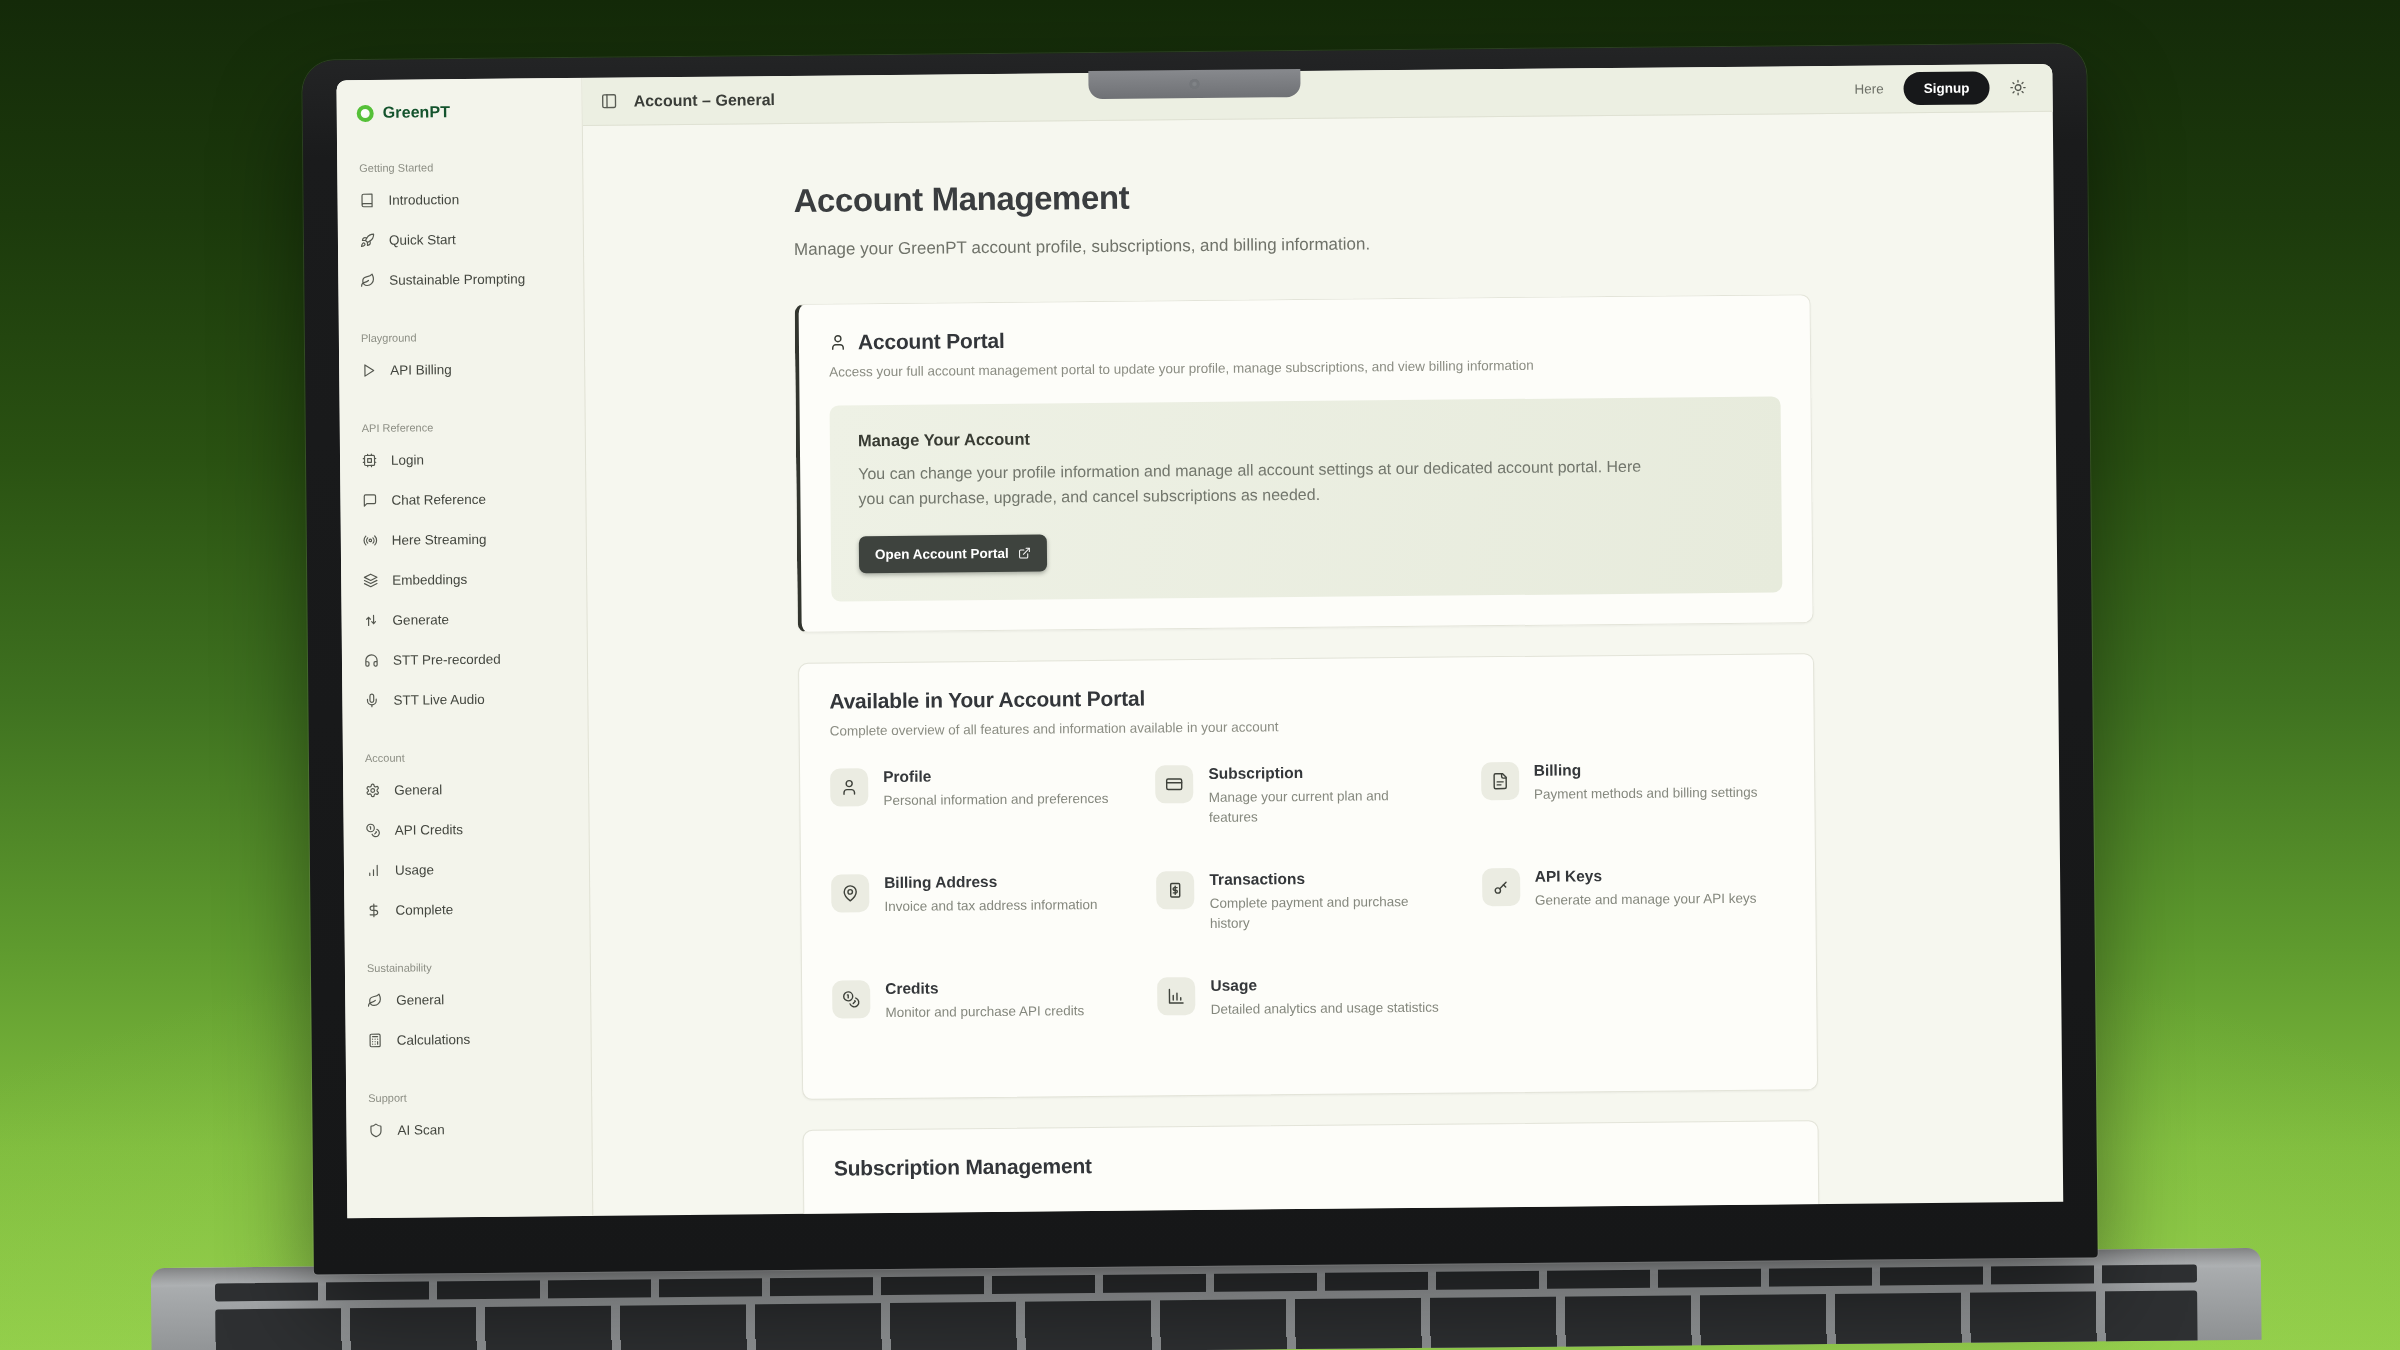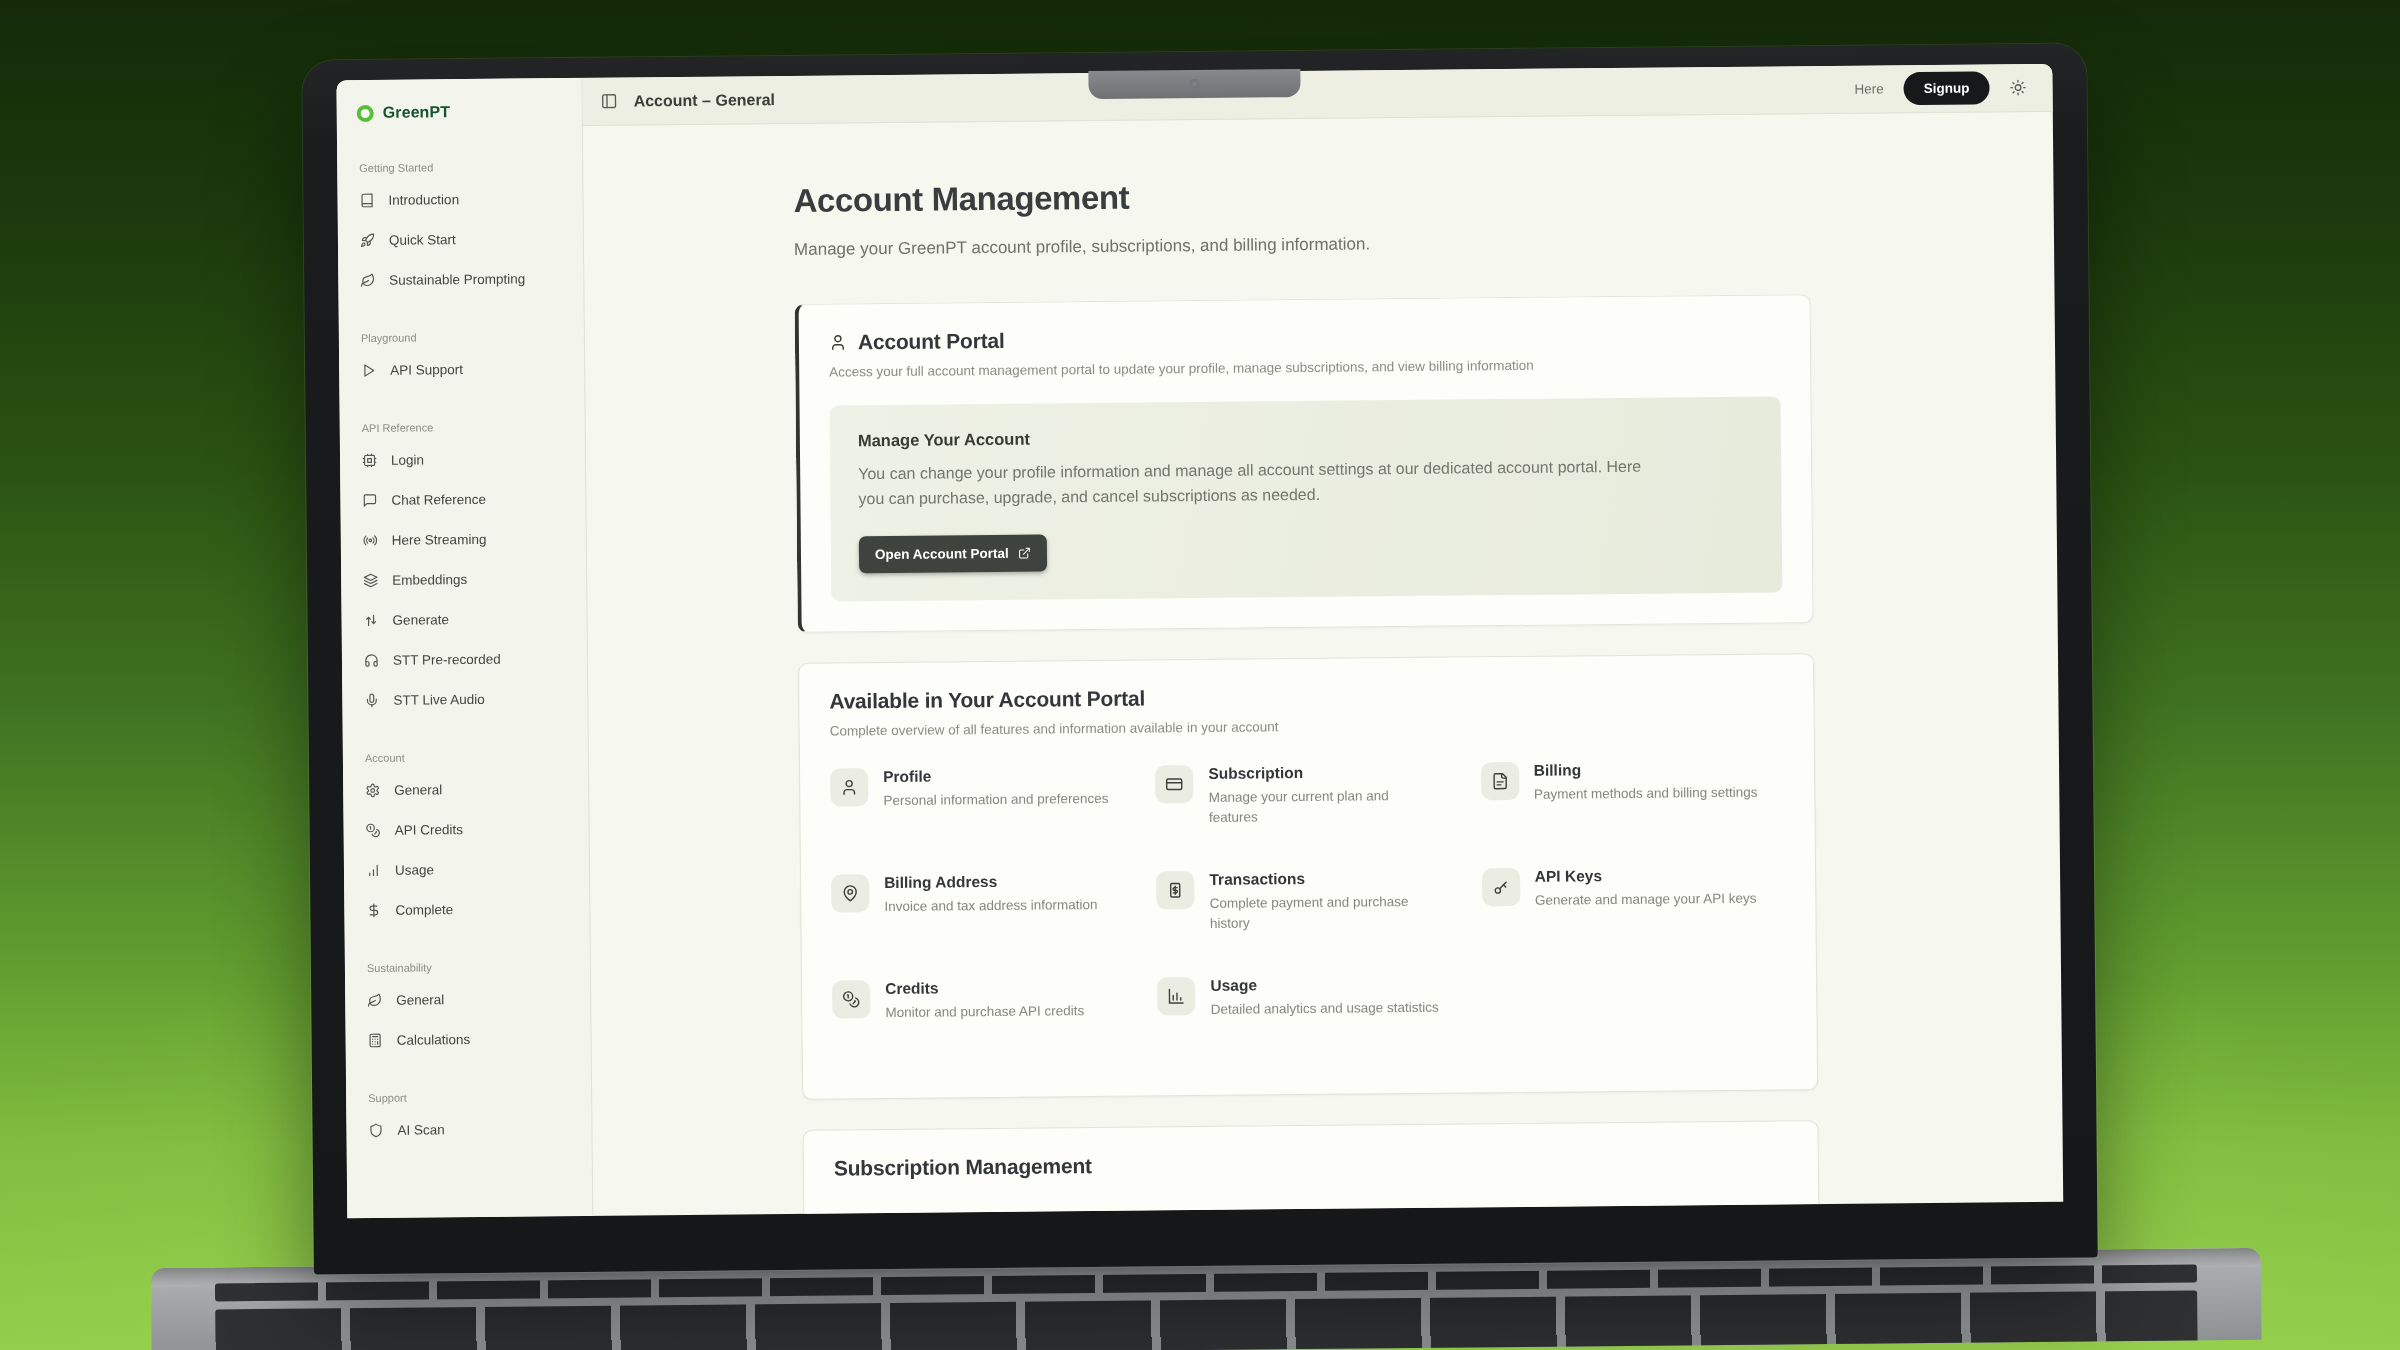--- a/index.html
+++ b/index.html
@@ -166,21 +166,21 @@
           <span>Sustainable Prompting</span>
         </div>
 
         <div class="sec-label">Playground</div>
         <div class="nav-item">
           <span class="ic">
               <svg viewBox="0 0 24 24" fill="none" stroke="currentColor" stroke-width="1.9" stroke-linecap="round" stroke-linejoin="round">
                 <polygon points="6 3 20 12 6 21 6 3"></polygon>
               </svg>
             </span>
-          <span>API Support</span>
+          <span>API Billing</span>
         </div>
 
         <div class="sec-label">API Reference</div>
         <div class="nav-item">
           <span class="ic">
               <svg viewBox="0 0 24 24" fill="none" stroke="currentColor" stroke-width="1.9" stroke-linecap="round" stroke-linejoin="round">
                 <rect x="4" y="4" width="16" height="16" rx="2"></rect>
                 <rect x="9" y="9" width="6" height="6"></rect>
                 <path d="M15 2v2M15 20v2M2 15h2M2 9h2M20 15h2M20 9h2M9 2v2M9 20v2"></path>
               </svg>

